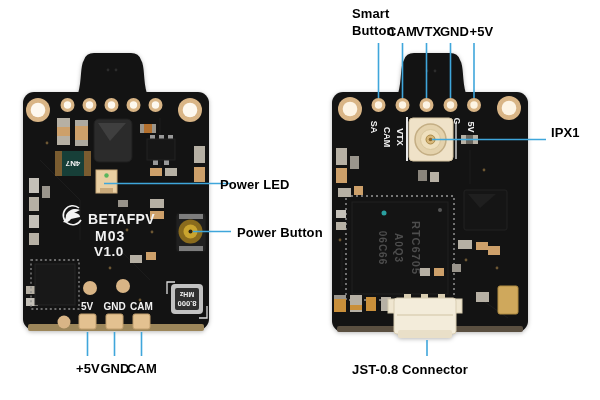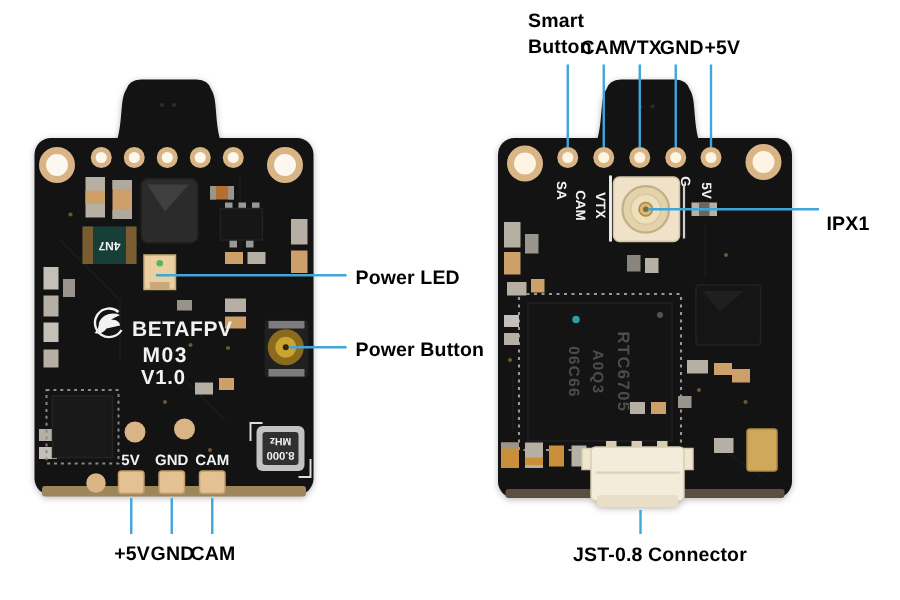--- a/index.html
+++ b/index.html
@@ -286,25 +286,25 @@
 
   <div class="ann" style="left:352px;top:5px;">
     <div>Smart</div>
     <div>Button</div>
   </div>
   <div class="ann centered" style="left:402px;top:23px;">CAM</div>
   <div class="ann centered" style="left:428.5px;top:23px;">VTX</div>
   <div class="ann centered" style="left:454.5px;top:23px;">GND</div>
   <div class="ann centered" style="left:481.5px;top:23px;">+5V</div>
 
-  <div class="ann" style="left:237px;top:176px;text-align:center;">Power LED</div>
+  <div class="ann" style="left:220px;top:176px;text-align:center;">Power LED</div>
   <div class="ann" style="left:237px;top:224px;">Power Button</div>
 
   <div class="ann centered" style="left:88px;top:360px;">+5V</div>
   <div class="ann centered" style="left:115px;top:360px;">GND</div>
   <div class="ann centered" style="left:142px;top:360px;">CAM</div>
 
-  <div class="ann" style="left:551px;top:140px;">IPX1</div>
-
-  <div class="ann centered" style="left:440px;top:361px;">
+  <div class="ann" style="left:551px;top:124px;">IPX1</div>
+
+  <div class="ann centered" style="left:410px;top:361px;">
     <div>JST-0.8 Connector</div>
   </div>
 </div>
 
 </body></html>

